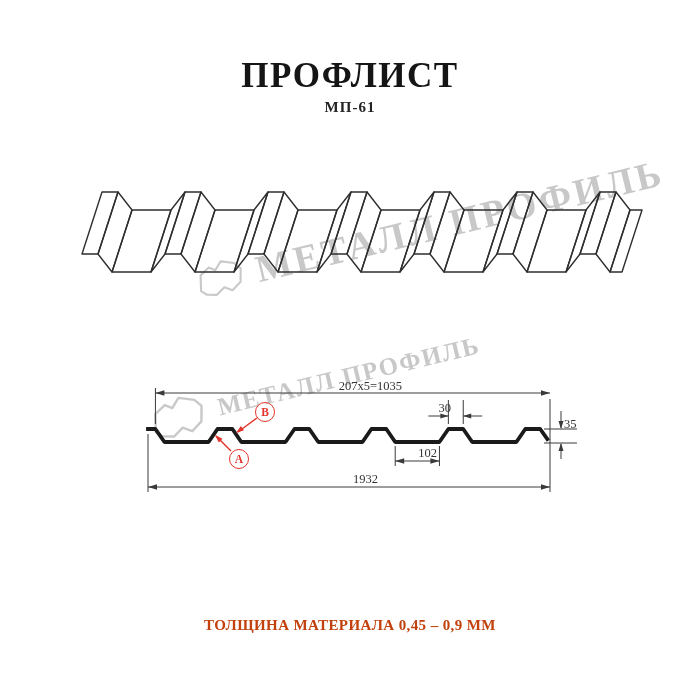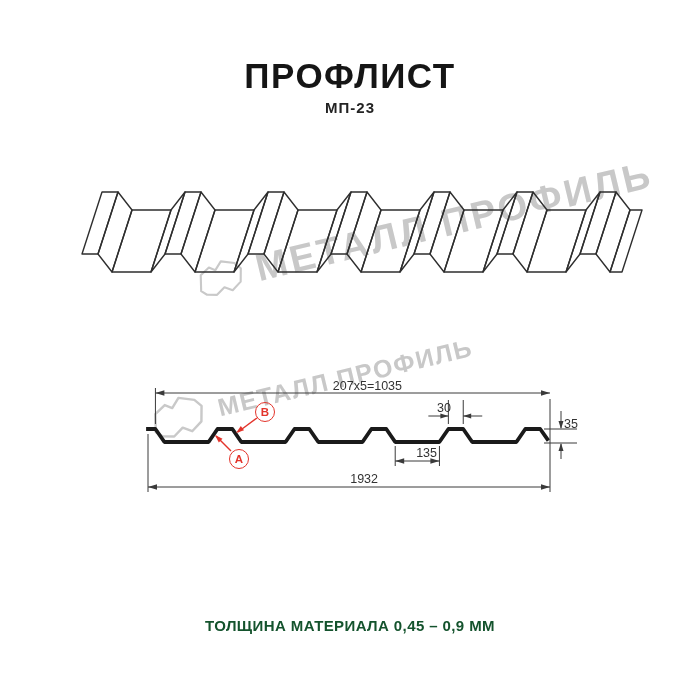--- a/index.html
+++ b/index.html
@@ -1,23 +1,23 @@
 <!DOCTYPE html>
 <html><head>
 <meta charset="utf-8">
 <style>
   html,body{margin:0;padding:0;background:#fff;}
   .page{position:relative;width:700px;height:700px;background:#ffffff;overflow:hidden;
-        font-family:Liberation Sans, sans-serif;}
+        font-family:Liberation Serif, serif;}
   .title{position:absolute;left:0;top:56px;width:700px;text-align:center;
          font-size:35px;font-weight:bold;letter-spacing:1.5px;color:#151515;}
   .subtitle{position:absolute;left:0;top:99px;width:700px;text-align:center;
             font-size:15px;font-weight:bold;letter-spacing:1px;color:#232323;}
   .footer{position:absolute;left:0;top:617px;width:700px;text-align:center;
-          font-size:15px;font-weight:bold;letter-spacing:.4px;color:#14532d;}
+          font-size:15px;font-weight:bold;letter-spacing:.4px;color:#c2410c;}
   svg.layer{position:absolute;left:0;top:0;}
   #fill3d{z-index:1;}
   .wm{position:absolute;display:flex;align-items:center;z-index:2;color:#c8c8c8;
       transform-origin:left center;white-space:nowrap;font-weight:bold;}
   .wm-a{left:196px;top:262px;transform:rotate(-13.5deg);gap:10px;}
   .wm-a .wm-text{font-size:38px;letter-spacing:3px;}
   .wm-b{left:150px;top:402px;transform:rotate(-13.5deg);gap:10px;}
   .wm-b .wm-text{font-size:25px;letter-spacing:1.5px;}
   #lines{z-index:3;}
   .anno{position:absolute;z-index:4;font-size:12.5px;color:#333;text-align:right;}
@@ -25,21 +25,21 @@
   .marker{position:absolute;z-index:5;width:18px;height:18px;border:1.6px solid #e3342b;
           border-radius:50%;display:flex;align-items:center;justify-content:center;
           font-size:11.5px;font-weight:bold;color:#e3342b;background:transparent;}
 </style>
 </head>
 <body>
 
 <div class="page">
 
   <div class="title">ПРОФЛИСТ</div>
-  <div class="subtitle">МП-23</div>
+  <div class="subtitle">МП-61</div>
 
   <svg id="fill3d" class="layer" width="700" height="700">
       <polygon fill="#ffffff" stroke="none" points="112.0,272.0 151.0,272.0 171.0,210.0 132.0,210.0"></polygon>
       <polygon fill="#ffffff" stroke="none" points="195.0,272.0 234.0,272.0 254.0,210.0 215.0,210.0"></polygon>
       <polygon fill="#ffffff" stroke="none" points="278.0,272.0 317.0,272.0 337.0,210.0 298.0,210.0"></polygon>
       <polygon fill="#ffffff" stroke="none" points="361.0,272.0 400.0,272.0 420.0,210.0 381.0,210.0"></polygon>
       <polygon fill="#ffffff" stroke="none" points="444.0,272.0 483.0,272.0 503.0,210.0 464.0,210.0"></polygon>
       <polygon fill="#ffffff" stroke="none" points="527.0,272.0 566.0,272.0 586.0,210.0 547.0,210.0"></polygon>
       <polygon fill="#ffffff" stroke="none" points="610.0,272.0 622.0,272.0 642.0,210.0 630.0,210.0"></polygon>
       <polygon fill="#ffffff" stroke="none" points="98.0,254.0 112.0,272.0 132.0,210.0 118.0,192.0"></polygon>
@@ -139,21 +139,21 @@
       <g>
         <line stroke="#e3342b" stroke-width="1.4" x1="231" y1="451" x2="216" y2="436"></line>
         <polygon fill="#e3342b" stroke="none" points="215.0,435.0 218.8,442.5 222.5,438.8"></polygon>
         <line stroke="#e3342b" stroke-width="1.4" x1="257" y1="418" x2="238" y2="432"></line>
         <polygon fill="#e3342b" stroke="none" points="236.0,433.0 244.0,430.3 240.8,426.1"></polygon>
       </g>
     </svg>
 
   <div class="anno dimlab" style="left:300px;top:379px;width:102px;">207x5=1035</div>
   <div class="anno dimlab" style="left:318px;top:472px;width:60px;">1932</div>
-  <div class="anno dimlab" style="left:397px;top:446px;width:40px;">135</div>
+  <div class="anno dimlab" style="left:397px;top:446px;width:40px;">102</div>
   <div class="anno dimlab" style="left:421px;top:401px;width:30px;">30</div>
   <div class="anno" style="left:564px;top:417px;">35</div>
 
   <div class="marker" style="left:229px;top:449px;">
     <span>А</span>
   </div>
   <div class="marker" style="left:255px;top:402px;">
     <span>В</span>
   </div>
 

